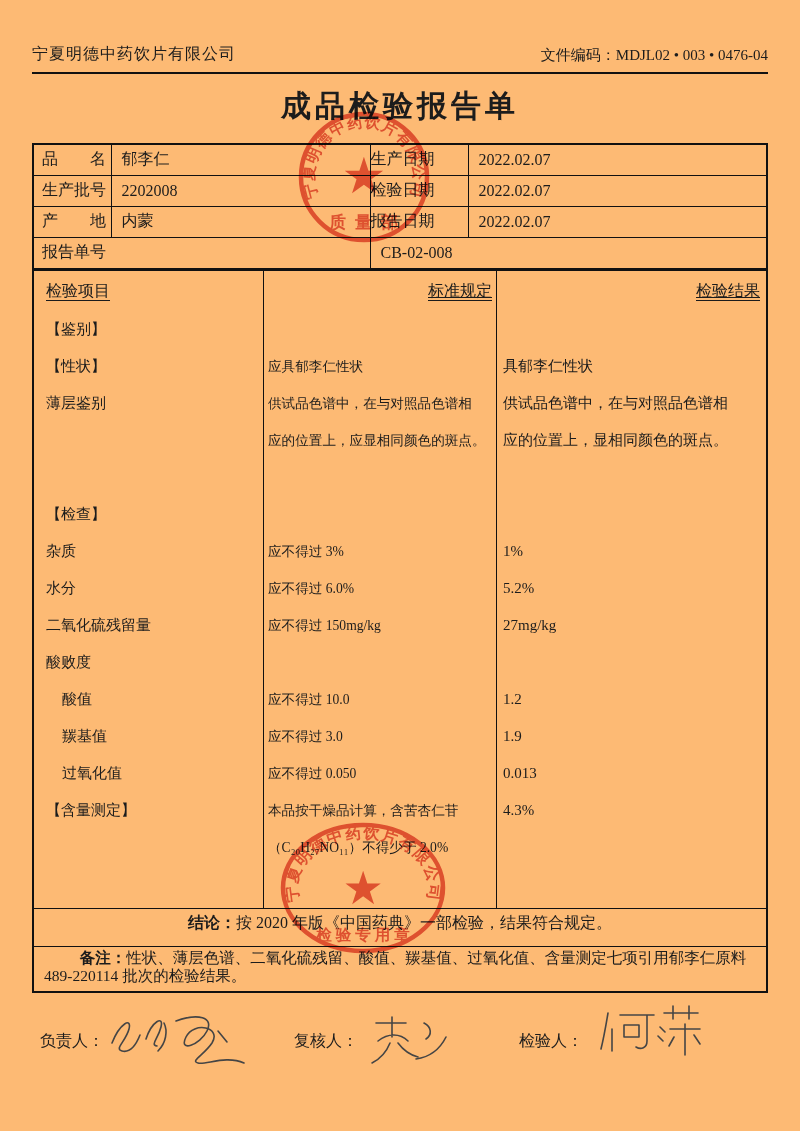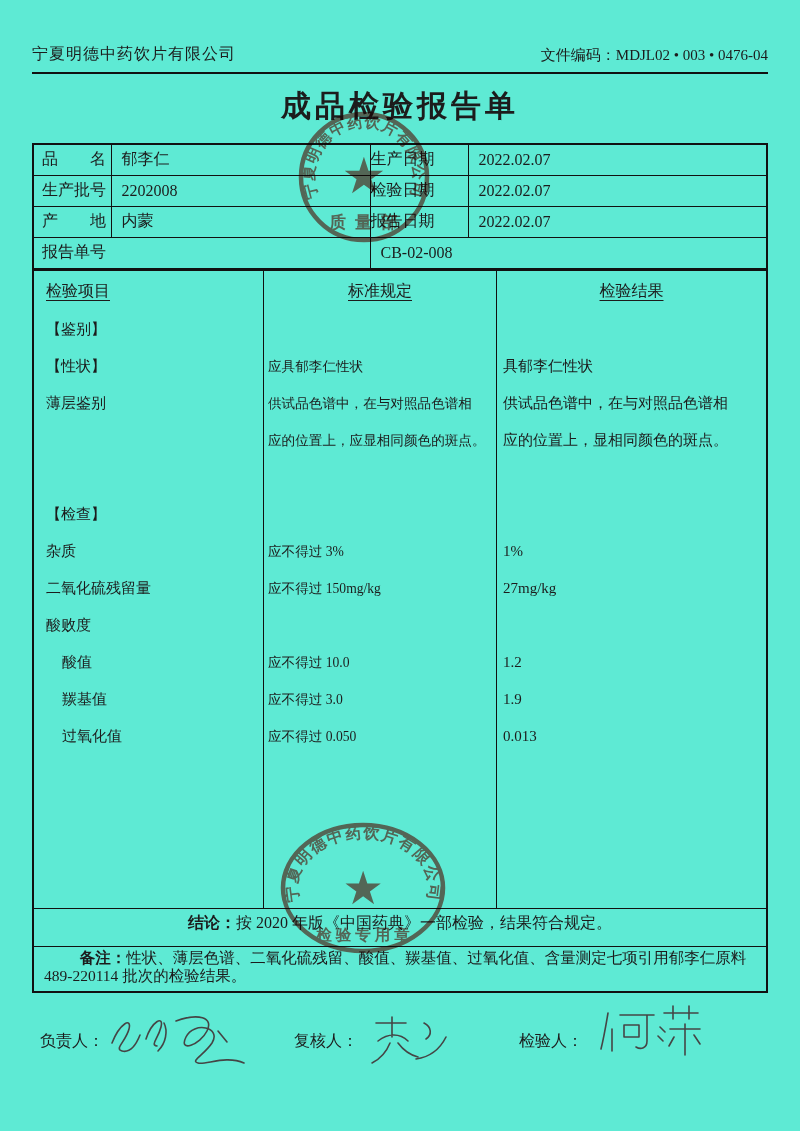--- a/index.html
+++ b/index.html
@@ -1,19 +1,19 @@
 <!DOCTYPE html>
 <html><head>
 <meta charset="utf-8">
 <style>
   * { margin:0; padding:0; box-sizing:border-box; }
   html,body { background:#888; }
   .sheet {
     position:relative; width:800px; height:1131px; margin:0 auto;
-    background:#5eead4; color:#1c1c1c; overflow:hidden;
+    background:#fdba74; color:#1c1c1c; overflow:hidden;
     font-family:"Liberation Serif","DejaVu Serif",serif;
     padding:44px 32px 0 32px;
   }
   
   .hdr { display:flex; justify-content:space-between; align-items:flex-end;
          border-bottom:2px solid #111; padding-bottom:7px; }
   .hdr .co { font-size:16px; letter-spacing:1px; }
   .hdr .code { font-size:15px; }
   .title { text-align:center; font-size:30px; font-weight:bold;
            letter-spacing:4px; margin:12px 0 16px 0; }
@@ -29,21 +29,21 @@
   .cols { height:637px; display:flex; flex-direction:column; }
   .mrow { display:flex; flex:0 0 auto; }
   .mrow.fill { flex:1 1 auto; }
   .mrow.sp .c1, .mrow.sp .c2, .mrow.sp .c3 { height:37px; }
   .c1 { width:229px; padding:0 6px 0 12px; }
   .c2 { width:233px; border-left:1px solid #111; padding:0 4px; font-size:13.6px; }
   .c3 { flex:1; border-left:1px solid #111; padding:0 6px; font-size:15px; }
   .c1,.c2,.c3 { line-height:37px; font-size:15px; white-space:pre-line; }
   .c2 { font-size:13.6px; }
   .mhead .c1,.mhead .c2,.mhead .c3 { line-height:40px; height:40px; font-size:16px; white-space:nowrap; }
-  .mhead .c2,.mhead .c3 { text-align:center; }
+  .mhead .c2,.mhead .c3 { text-align:right;text-decoration:underline; }
   .mhead span { text-decoration:underline; text-underline-offset:4px; }
   .indent .c1 { padding-left:28px; }
   .concl { border-top:1px solid #111; text-align:center; height:38px; line-height:28px; font-size:16px; }
   .concl .b { font-weight:bold; }
   .noterow { border-top:1px solid #111; padding:2px 10px 6px 10px; }
   .noterow p { text-indent:2.3em; font-size:15.5px; line-height:18px; }
   .noterow .b { font-weight:bold; }
   
   .sigrow { position:relative; height:78px; margin-top:14px; }
   .sigrow .slabel { position:absolute; top:24px; font-size:16px; }
@@ -127,20 +127,25 @@
         <div class="c1">【检查】</div>
         <div class="c2"></div>
         <div class="c3"></div>
       </div>
       <div class="mrow">
         <div class="c1">杂质</div>
         <div class="c2">应不得过 3%</div>
         <div class="c3">1%</div>
       </div>
       <div class="mrow">
+        <div class="c1">水分</div>
+        <div class="c2">应不得过 6.0%</div>
+        <div class="c3">5.2%</div>
+      </div>
+      <div class="mrow">
         <div class="c1">二氧化硫残留量</div>
         <div class="c2">应不得过 150mg/kg</div>
         <div class="c3">27mg/kg</div>
       </div>
       <div class="mrow">
         <div class="c1">酸败度</div>
         <div class="c2"></div>
         <div class="c3"></div>
       </div>
       <div class="mrow indent">
@@ -150,20 +155,26 @@
       </div>
       <div class="mrow indent">
         <div class="c1">羰基值</div>
         <div class="c2">应不得过 3.0</div>
         <div class="c3">1.9</div>
       </div>
       <div class="mrow indent">
         <div class="c1">过氧化值</div>
         <div class="c2">应不得过 0.050</div>
         <div class="c3">0.013</div>
+      </div>
+      <div class="mrow">
+        <div class="c1">【含量测定】</div>
+        <div class="c2">本品按干燥品计算，含苦杏仁苷
+（C₂₀H₂₇NO₁₁）不得少于 2.0%</div>
+        <div class="c3">4.3%</div>
       </div>
 
       <div class="mrow fill">
         <div class="c1"></div>
           <div class="c2"></div>
           <div class="c3"></div>
       </div>
     </div>
 
     <div class="concl">

